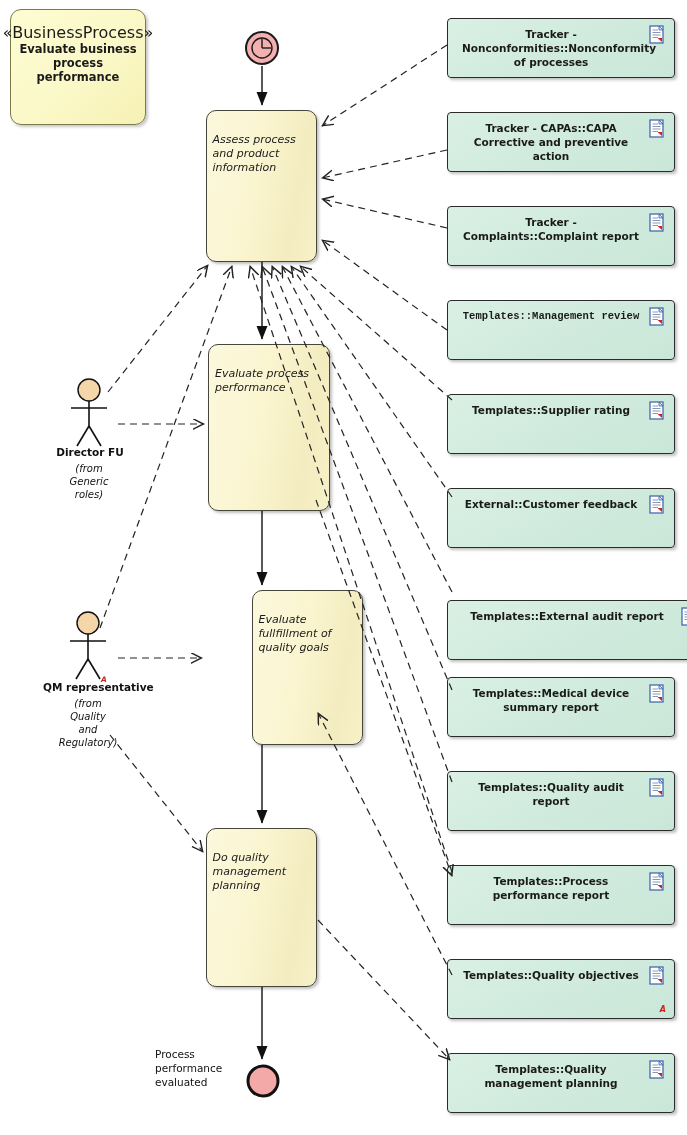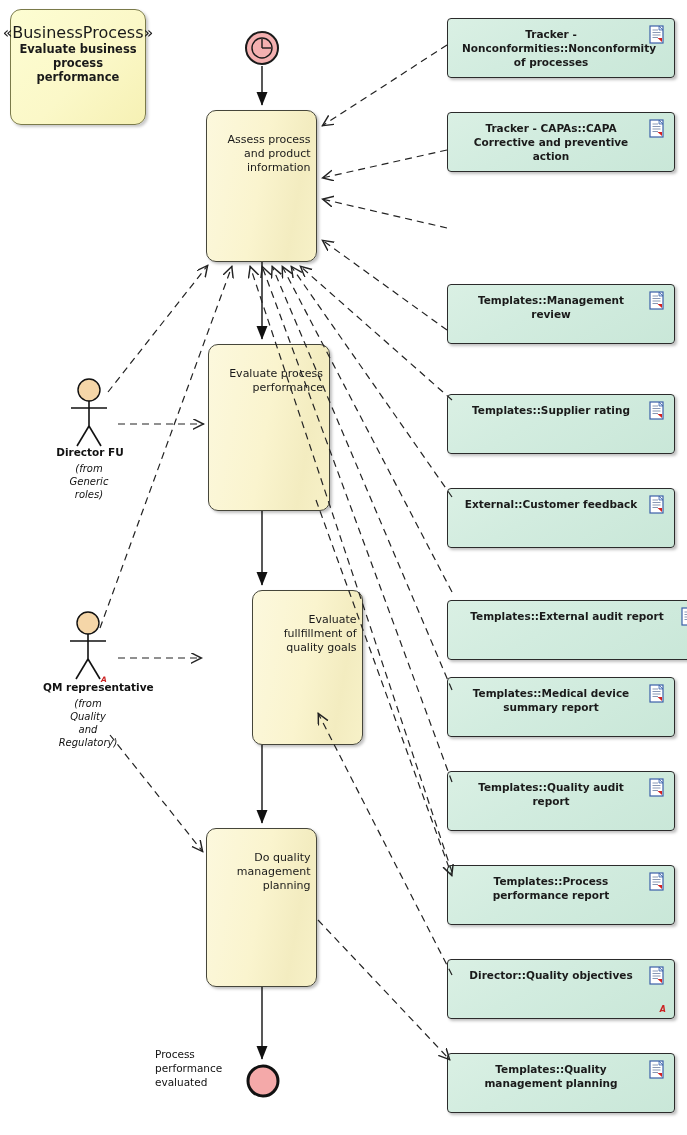--- a/index.html
+++ b/index.html
@@ -24,21 +24,21 @@
   
   .activity{
     border:1px solid #46463a;
     border-radius:10px;
     background:linear-gradient(100deg,#fcf8dd 0%,#faf4ce 48%,#f3ecc0 78%,#f7f1c8 100%);
     box-shadow:2px 2px 3px rgba(0,0,0,0.25);
     display:flex;align-items:flex-start;justify-content:center;
     padding-top:22px;
     color:#1a1a1a;
   }
-  .activity span{font-size:11px;line-height:14px;text-align:right;width:90%;}
+  .activity span{font-size:11px;line-height:14px;text-align:left;width:90%;font-style:italic;}
 
   
   .doc{
     border:1px solid #2b2b2b;
     border-radius:4px;
     background:linear-gradient(150deg,#daf0e4 0%,#d2ecdf 40%,#c9e7d8 100%);
     box-shadow:2px 2px 3px rgba(0,0,0,0.25);
     color:#1a1a1a;
   }
   .doc .dlabel{
@@ -116,22 +116,36 @@
       <g stroke="#8a98b5" stroke-width="1">
           <line x1="3.5" y1="5" x2="9" y2="5"></line>
           <line x1="3.5" y1="7.5" x2="11.5" y2="7.5"></line>
           <line x1="3.5" y1="10" x2="11.5" y2="10"></line>
           <line x1="3.5" y1="12.5" x2="9" y2="12.5"></line>
         </g>
       <polygon points="8.5,13 13,13 13,17" fill="#d42020"></polygon>
     </svg>
   </div>
 
-
-  <div class="abs doc" style="left:447px;top:284px;width:228px;height:60px;">
+  <div class="abs doc" style="left:447px;top:206px;width:228px;height:60px;">
+    <div class="dlabel">Tracker - Complaints::Complaint report</div>
+    <svg class="docicon" viewBox="0 0 17 19">
+      <rect x="1" y="1" width="13" height="17" fill="#ffffff" stroke="#3b5fa8" stroke-width="1.2"></rect>
+      <polygon points="10,1 14,5 10,5" fill="#cfe0f7" stroke="#3b5fa8" stroke-width="0.8"></polygon>
+      <g stroke="#8a98b5" stroke-width="1">
+          <line x1="3.5" y1="5" x2="9" y2="5"></line>
+          <line x1="3.5" y1="7.5" x2="11.5" y2="7.5"></line>
+          <line x1="3.5" y1="10" x2="11.5" y2="10"></line>
+          <line x1="3.5" y1="12.5" x2="9" y2="12.5"></line>
+        </g>
+      <polygon points="8.5,13 13,13 13,17" fill="#d42020"></polygon>
+    </svg>
+  </div>
+
+  <div class="abs doc" style="left:447px;top:300px;width:228px;height:60px;font-family:Liberation Mono, monospace;">
     <div class="dlabel">Templates::Management review</div>
     <svg class="docicon" viewBox="0 0 17 19">
       <rect x="1" y="1" width="13" height="17" fill="#ffffff" stroke="#3b5fa8" stroke-width="1.2"></rect>
       <polygon points="10,1 14,5 10,5" fill="#cfe0f7" stroke="#3b5fa8" stroke-width="0.8"></polygon>
       <g stroke="#8a98b5" stroke-width="1">
           <line x1="3.5" y1="5" x2="9" y2="5"></line>
           <line x1="3.5" y1="7.5" x2="11.5" y2="7.5"></line>
           <line x1="3.5" y1="10" x2="11.5" y2="10"></line>
           <line x1="3.5" y1="12.5" x2="9" y2="12.5"></line>
         </g>
@@ -223,21 +237,21 @@
           <line x1="3.5" y1="5" x2="9" y2="5"></line>
           <line x1="3.5" y1="7.5" x2="11.5" y2="7.5"></line>
           <line x1="3.5" y1="10" x2="11.5" y2="10"></line>
           <line x1="3.5" y1="12.5" x2="9" y2="12.5"></line>
         </g>
       <polygon points="8.5,13 13,13 13,17" fill="#d42020"></polygon>
     </svg>
   </div>
 
   <div class="abs doc" style="left:447px;top:959px;width:228px;height:60px;">
-    <div class="dlabel">Director::Quality objectives</div>
+    <div class="dlabel">Templates::Quality objectives</div>
     <div class="redA">A</div>
     <svg class="docicon" viewBox="0 0 17 19">
       <rect x="1" y="1" width="13" height="17" fill="#ffffff" stroke="#3b5fa8" stroke-width="1.2"></rect>
       <polygon points="10,1 14,5 10,5" fill="#cfe0f7" stroke="#3b5fa8" stroke-width="0.8"></polygon>
       <g stroke="#8a98b5" stroke-width="1">
           <line x1="3.5" y1="5" x2="9" y2="5"></line>
           <line x1="3.5" y1="7.5" x2="11.5" y2="7.5"></line>
           <line x1="3.5" y1="10" x2="11.5" y2="10"></line>
           <line x1="3.5" y1="12.5" x2="9" y2="12.5"></line>
         </g>

